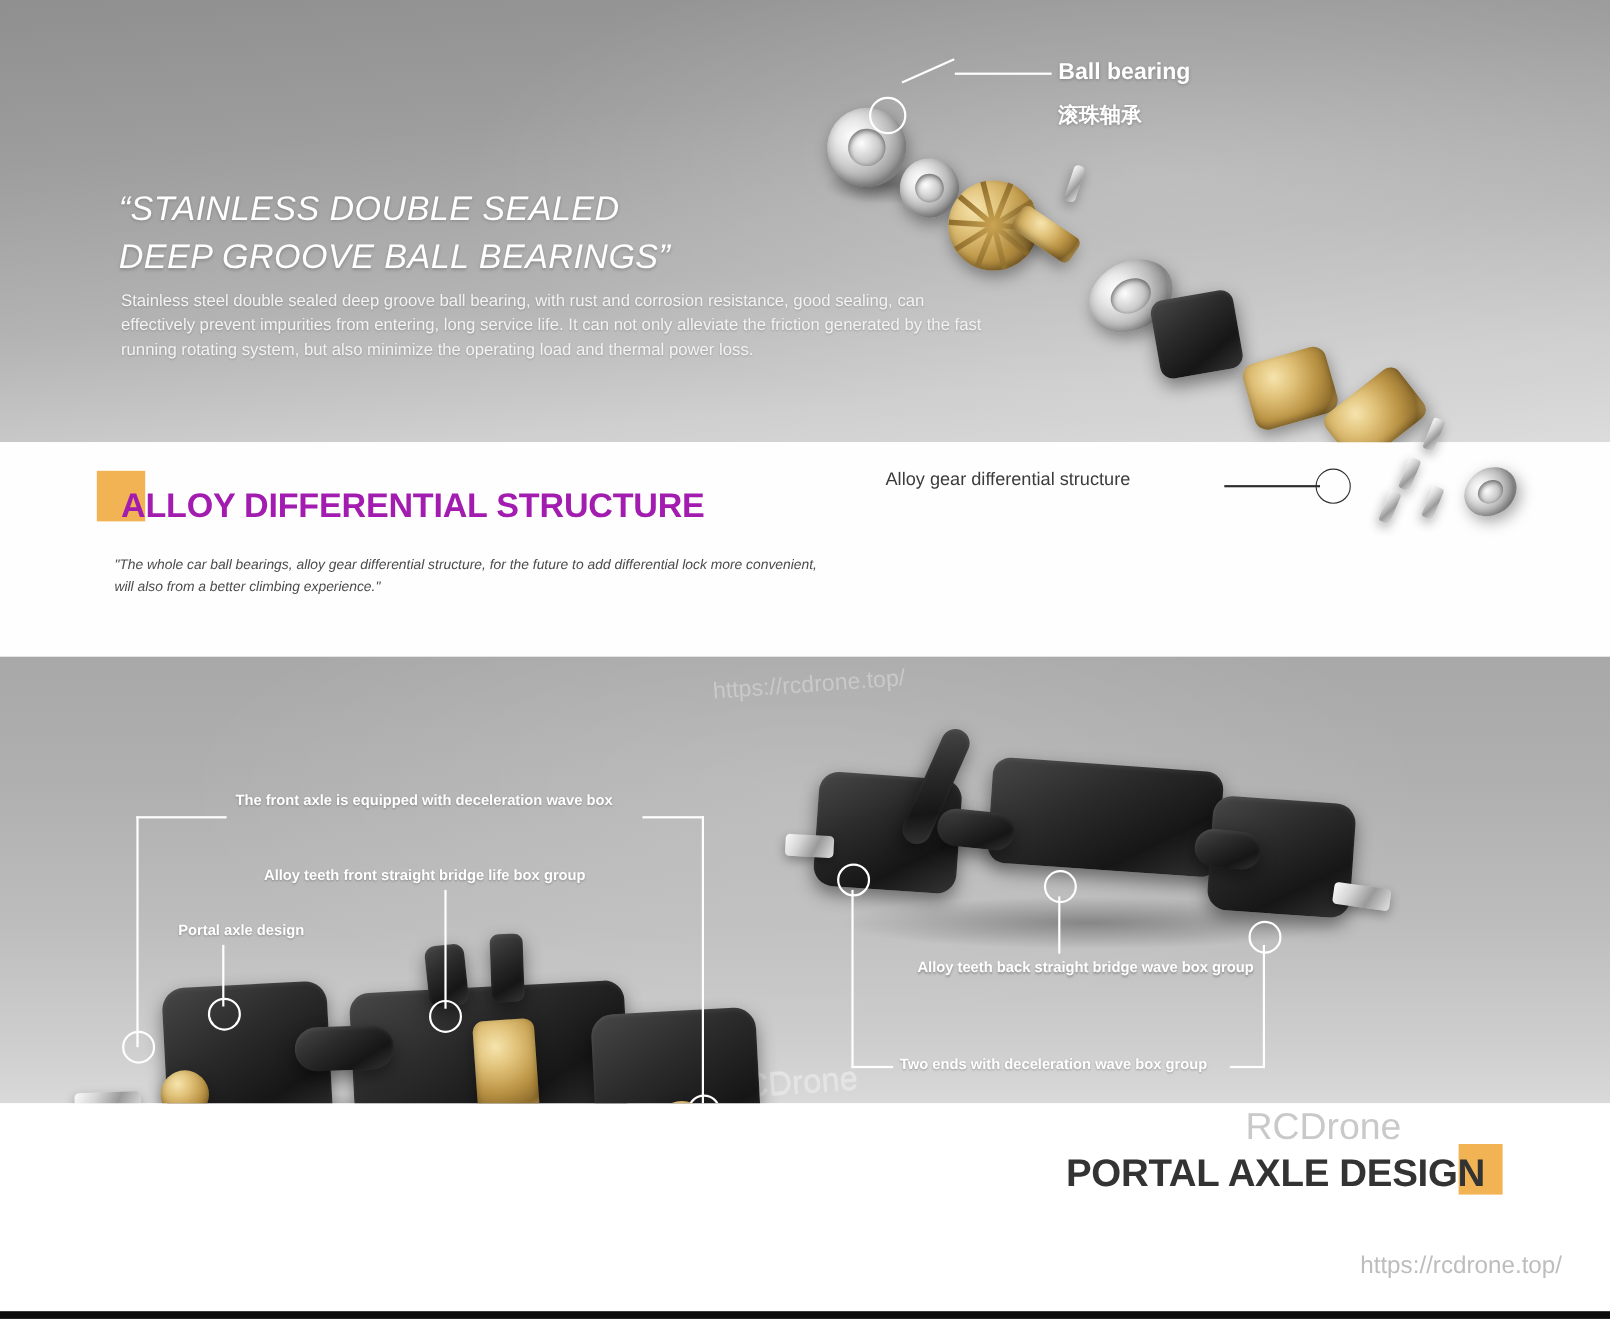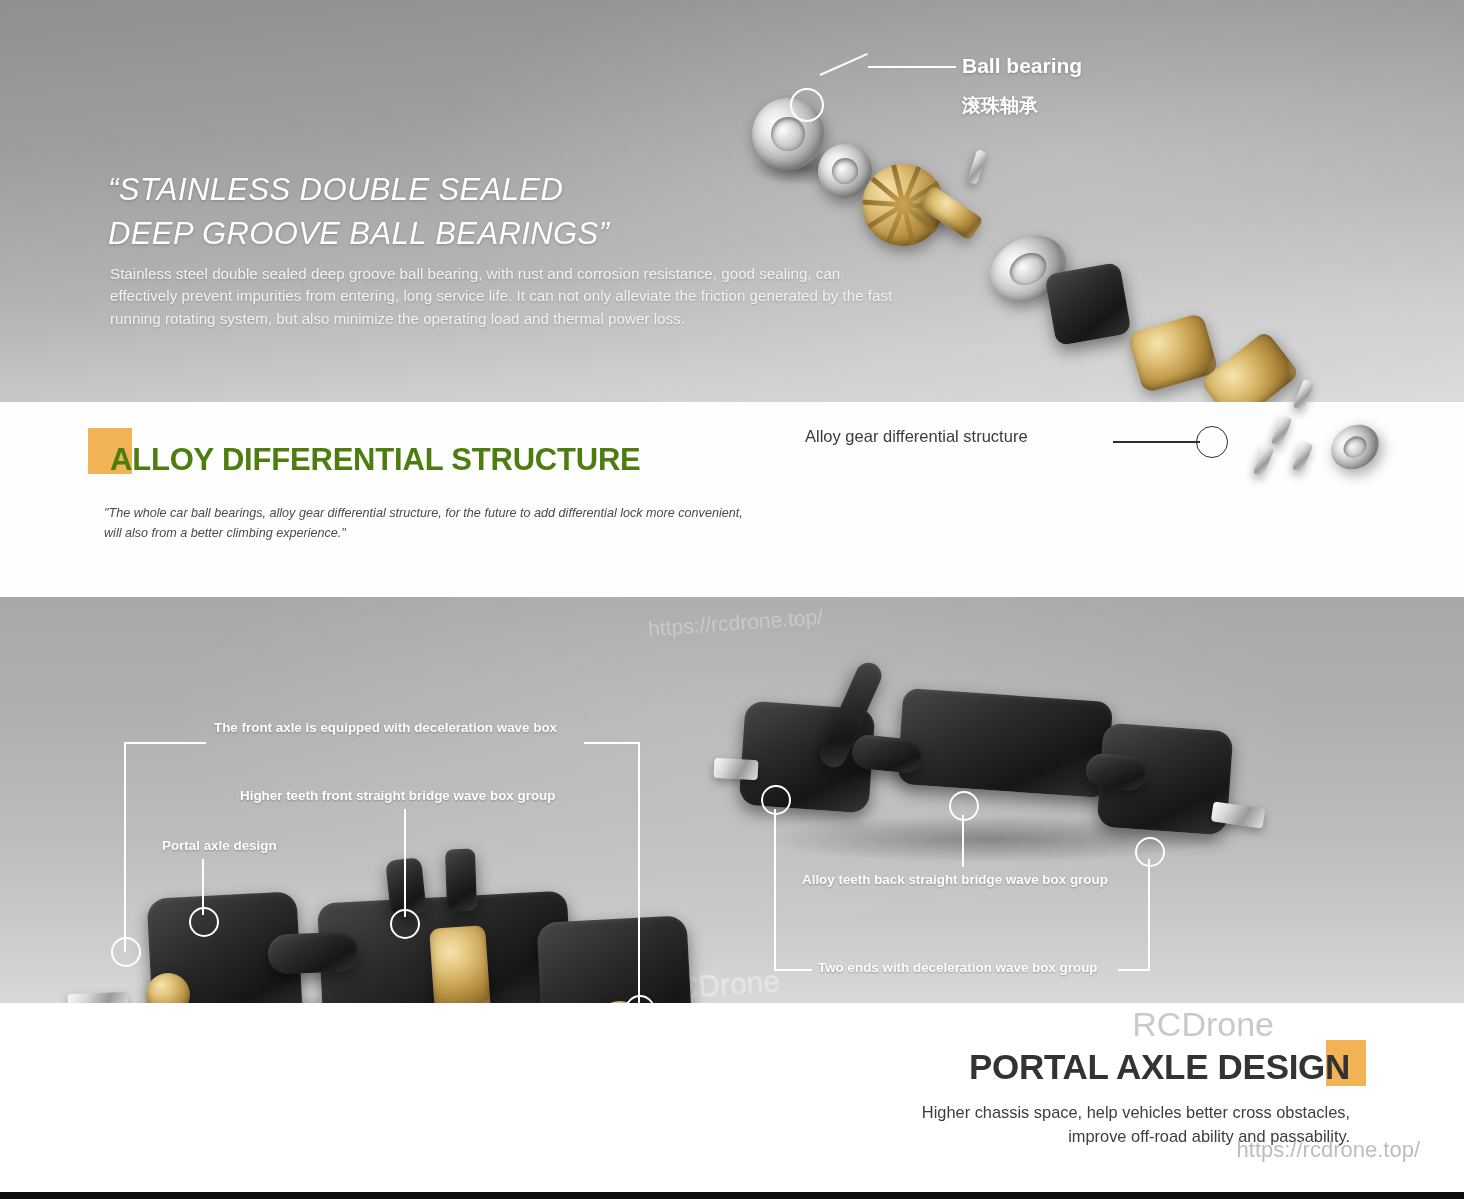--- a/index.html
+++ b/index.html
@@ -40,21 +40,21 @@
   .sec-diff {
     position:absolute; left:0; top:402px; width:1464px; height:195px;
     background:#fefefe;
   }
   .accent-sq-1{
     position:absolute; left:88px; top:26px; width:44px; height:46px;
     background:#f2b355; z-index:1;
   }
   .diff-title{
     position:absolute; left:110px; top:40px; z-index:3;
-    font-size:31px; font-weight:bold; color:#4d7c0f; letter-spacing:-.2px;
+    font-size:31px; font-weight:bold; color:#a21caf; letter-spacing:-.2px;
   }
   .diff-quote{
     position:absolute; left:104px; top:102px; z-index:3; width:790px;
     font-size:12.6px; font-style:italic; color:#4a4a4a; line-height:1.58;
   }
   .cal-gear-txt{
     position:absolute; left:805px; top:25px; z-index:3;
     font-size:16.5px; color:#3b3b3b; font-weight:normal;
   }
 
@@ -263,48 +263,44 @@
     <div class="part steel" style="left:68px; top:396px; width:60px; height:22px; border-radius:4px; transform:rotate(-2deg);"></div>
 
     <div class="cl-label" style="left:214px; top:123px;">The front axle is equipped with deceleration wave box</div>
     <div class="ldr" style="left:124px; top:145px; width:82px; height:1.6px;"></div>
     <div class="ldr" style="left:584px; top:145px; width:56px; height:1.6px;"></div>
     <div class="ldr" style="left:124px; top:145px; width:1.6px; height:210px;"></div>
     <div class="ldr" style="left:638px; top:145px; width:1.6px; height:262px;"></div>
     <div class="ring" style="left:111px; top:937px; width:30px; height:30px; top:340px;"></div>
     <div class="ring" style="left:625px; top:398px; width:30px; height:30px;"></div>
 
-    <div class="cl-label" style="left:240px; top:191px;">Higher teeth front straight bridge wave box group</div>
+    <div class="cl-label" style="left:240px; top:191px;">Alloy teeth front straight bridge life box group</div>
     <div class="ldr" style="left:404px; top:212px; width:1.6px; height:108px;"></div>
     <div class="ring" style="left:390px; top:312px; width:30px; height:30px;"></div>
 
     <div class="cl-label" style="left:162px; top:241px;">Portal axle design</div>
     <div class="ldr" style="left:202px; top:262px; width:1.6px; height:56px;"></div>
     <div class="ring" style="left:189px; top:310px; width:30px; height:30px;"></div>
 
-    <div class="cl-label" style="left:802px; top:275px;">Alloy teeth back straight bridge wave box group</div>
+    <div class="cl-label" style="left:834px; top:275px;">Alloy teeth back straight bridge wave box group</div>
     <div class="ldr" style="left:962px; top:218px; width:1.6px; height:52px;"></div>
     <div class="ring" style="left:949px; top:194px; width:30px; height:30px;"></div>
 
     <div class="cl-label" style="left:818px; top:363px;">Two ends with deceleration wave box group</div>
     <div class="ldr" style="left:774px; top:372px; width:38px; height:1.6px;"></div>
     <div class="ldr" style="left:1118px; top:372px; width:32px; height:1.6px;"></div>
     <div class="ldr" style="left:774px; top:212px; width:1.6px; height:162px;"></div>
     <div class="ldr" style="left:1148px; top:262px; width:1.6px; height:112px;"></div>
     <div class="ring" style="left:761px; top:188px; width:30px; height:30px;"></div>
     <div class="ring" style="left:1135px; top:240px; width:30px; height:30px;"></div>
 
     <div class="wm wm-mid-2" style="left:648px; top:14px;">https://rcdrone.top/</div>
   </div>
 
   <div class="sec-portal">
     <div class="wm wm-bot-1" style="right:190px; top:2px;">RCDrone</div>
     <div class="accent-sq-2"></div>
     <h2 class="portal-title">PORTAL AXLE DESIGN</h2>
-    <div class="portal-sub">
-      <div>Higher chassis space, help vehicles better cross obstacles,</div>
-      <div>improve off-road ability and passability.</div>
-    </div>
     <div class="wm wm-bot-2" style="right:44px; top:134px;">https://rcdrone.top/</div>
   </div>
 
   <div class="bottom-strip"></div>
 </div>
 
 </body></html>

